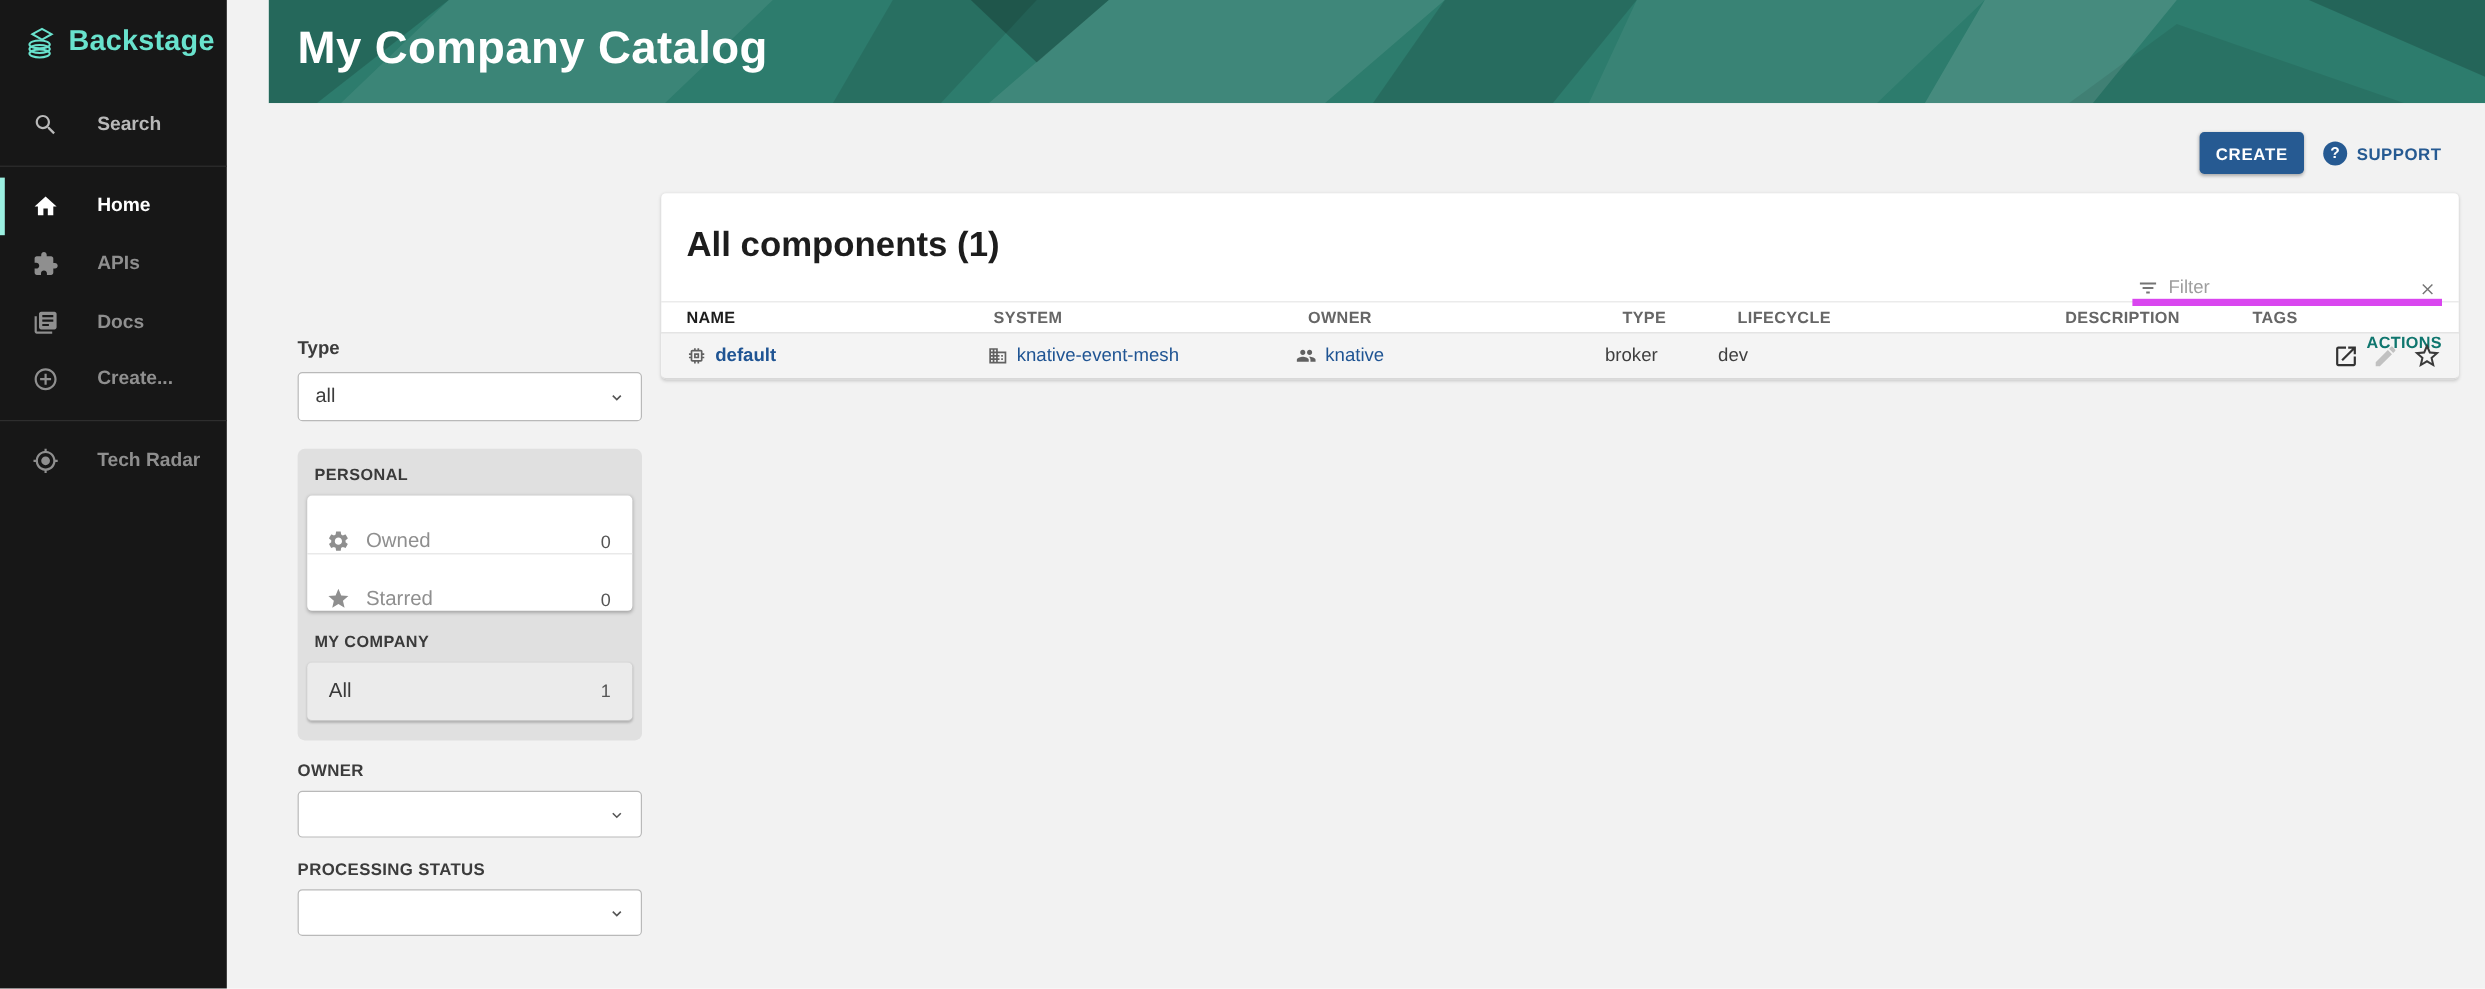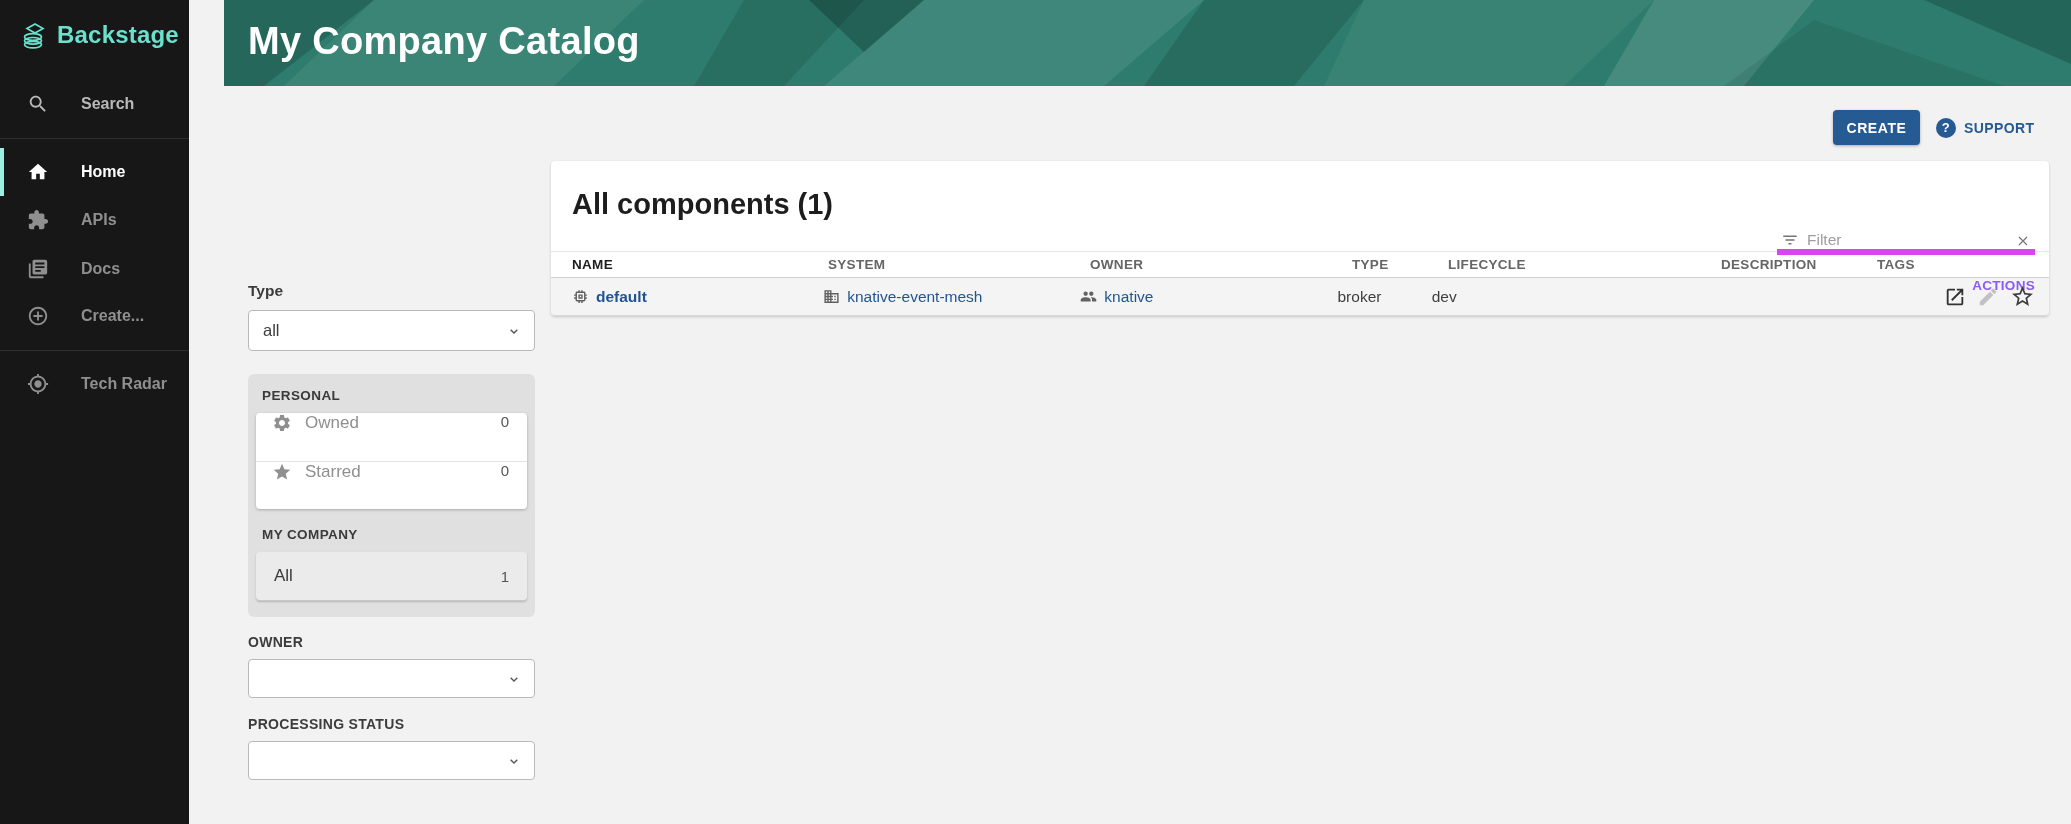--- a/index.html
+++ b/index.html
@@ -41,21 +41,21 @@
   .f-label.upper { font-size:14px; letter-spacing:.3px; margin-bottom:9px; }
   .select { height:41px; background:#fff; border:1px solid #b9b9b9; border-radius:4px; display:flex;
             align-items:center; justify-content:space-between; padding:0 12px 0 14px; font-size:16.5px;
             color:#3c3c3c; cursor:pointer; }
   .select.small { height:39px; }
   .chev { width:16px; height:16px; flex:none; }
 
   .group-box { background:#e0e0e0; border-radius:6px; padding:12px 8px 16px; }
   .group-title { font-size:13.5px; font-weight:700; color:#3a3a3a; letter-spacing:.4px; margin:2px 0 10px 6px; }
   .white-card { background:#fff; border-radius:4px; box-shadow:0 1px 3px rgba(0,0,0,.25); }
-  .g-row { height:48px; display:flex; align-items:flex-start; gap:13px; padding:0 18px 0 16px;
+  .g-row { height:48px; display:flex; align-items:flex-end; gap:13px; padding:0 18px 0 16px;
            font-size:17px; color:#8f8f8f; cursor:pointer; }
   .g-row svg { width:20px; height:20px; fill:#8f8f8f; flex:none; }
   .g-row + .g-row { border-top:1px solid #e4e4e4; }
   .g-count { margin-left:auto; font-size:15px; color:#555; }
   .all-card { background:#ebebeb; border-radius:4px; box-shadow:0 1px 2px rgba(0,0,0,.2);
               border-bottom:1px solid #c9c9c9; height:49px; display:flex; align-items:center;
               padding:0 18px; font-size:17px; color:#3a3a3a; cursor:pointer; }
 
   
   .card { position:absolute; left:327px; top:75px; width:1498px; background:#fff; border-radius:4px;
@@ -64,21 +64,21 @@
   .card-title { position:absolute; left:21px; top:27px; font-size:29px; font-weight:700; color:#1d1d1d; }
   .filter-ctl { position:absolute; right:14px; top:30px; width:258px; height:32px;
                 border-bottom:6px solid #d946ef; display:flex; align-items:flex-end; gap:8px; padding:0 4px;margin-top:32px; }
   .filter-ctl input { border:none; outline:none; background:transparent; flex:1; min-width:0;
                 font-size:15.5px; color:#555; font-family:inherit; }
   .filter-ctl input::placeholder { color:#9e9e9e; }
   .icon-btn { background:none; border:none; padding:0; cursor:pointer; display:flex; align-items:center; }
 
   .thead { display:flex; align-items:center; height:27px; padding-left:21px; border-top:1px solid #e6e6e6;
            border-bottom:1px solid #d2d2d2; font-size:13.5px; font-weight:700; color:#666; letter-spacing:.3px; }
-  .thead .c-name { color:#1d1d1d; } .thead .c-actions { color:#8b5cf6;margin-top:41px; }
+  .thead .c-name { color:#1d1d1d; } .thead .c-actions { color:#0f766e;margin-top:41px; }
   .trow { display:flex; align-items:center; height:38px; padding-left:21px; background:#f4f4f4;
           border-bottom:1px solid #d8d8d8; border-radius:0 0 4px 4px; font-size:15.5px; color:#3f3f3f; }
   .c-name{width:256px;} .c-system{width:262px;} .c-owner{width:262px;} .c-type{width:96px;}
   .c-life{width:273px;} .c-desc{width:156px;} .c-tags{width:93px;}
   .c-actions{flex:1; display:flex; justify-content:flex-end; align-items:center; gap:11px; padding-right:14px;}
   .ref { display:flex; align-items:center; gap:7px; color:#1f5493; text-decoration:none; cursor:pointer; }
   .ref.bold { font-weight:700; }
   .ref svg { width:17px; height:17px; fill:#616161; flex:none; }
   .act svg { display:block; }
 </style>

